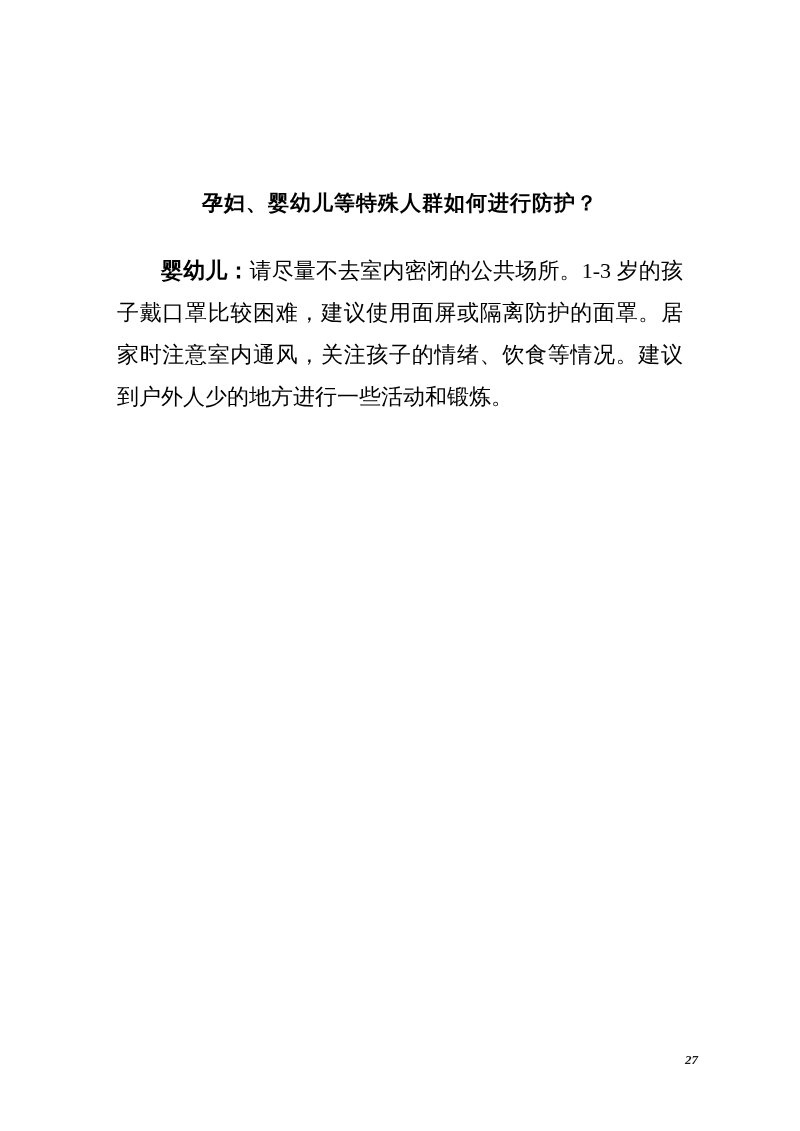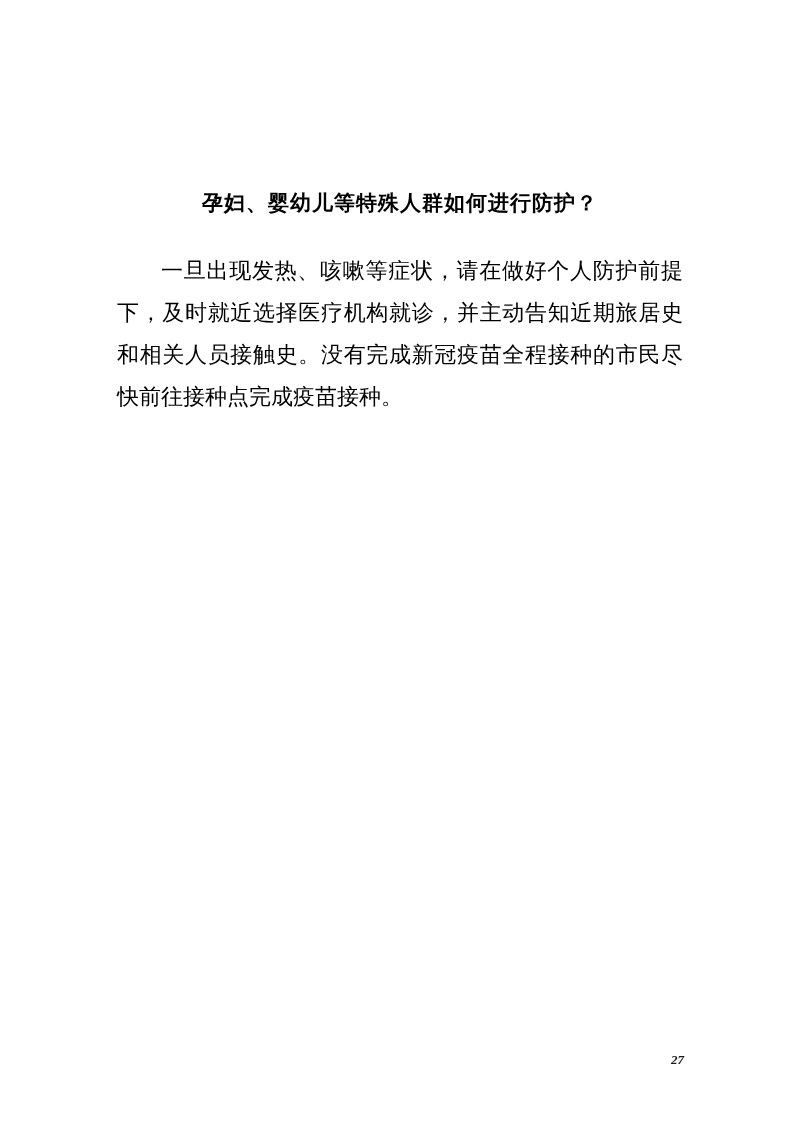--- a/index.html
+++ b/index.html
@@ -36,38 +36,38 @@
     font-size: 22px;
     line-height: 42px;
     text-align: justify;
     text-indent: 44px;
   }
   .para .lead {
     font-weight: bold;
   }
   .page-number {
     position: absolute;
-    left: 671px;
+    left: 685px;
     top: 1046px;
     font-size: 13px;
     font-weight: bold;
     font-style: italic;
     font-family: "Liberation Serif", "DejaVu Serif", serif;
     color: #1a1a1a;
   }
 </style>
 </head>
 <body>
 
 <div class="page">
   <div class="content">
 
     <h1 class="doc-title">孕妇、婴幼儿等特殊人群如何进行防护？</h1>
 
 
+    <p class="para"><span class="lead">婴幼儿：</span><span>请尽量不去室内密闭的公共场所。1-3 岁的孩子戴口罩比较困难，建议使用面屏或隔离防护的面罩。居家时注意室内通风，关注孩子的情绪、饮食等情况。建议到户外人少的地方进行一些活动和锻炼。</span></p>
 
 
-    <p class="para"><span class="lead"></span><span>一旦出现发热、咳嗽等症状，请在做好个人防护前提下，及时就近选择医疗机构就诊，并主动告知近期旅居史和相关人员接触史。没有完成新冠疫苗全程接种的市民尽快前往接种点完成疫苗接种。</span></p>
 
   </div>
 
   <div class="page-number">27</div>
 </div>
 
 </body></html>

